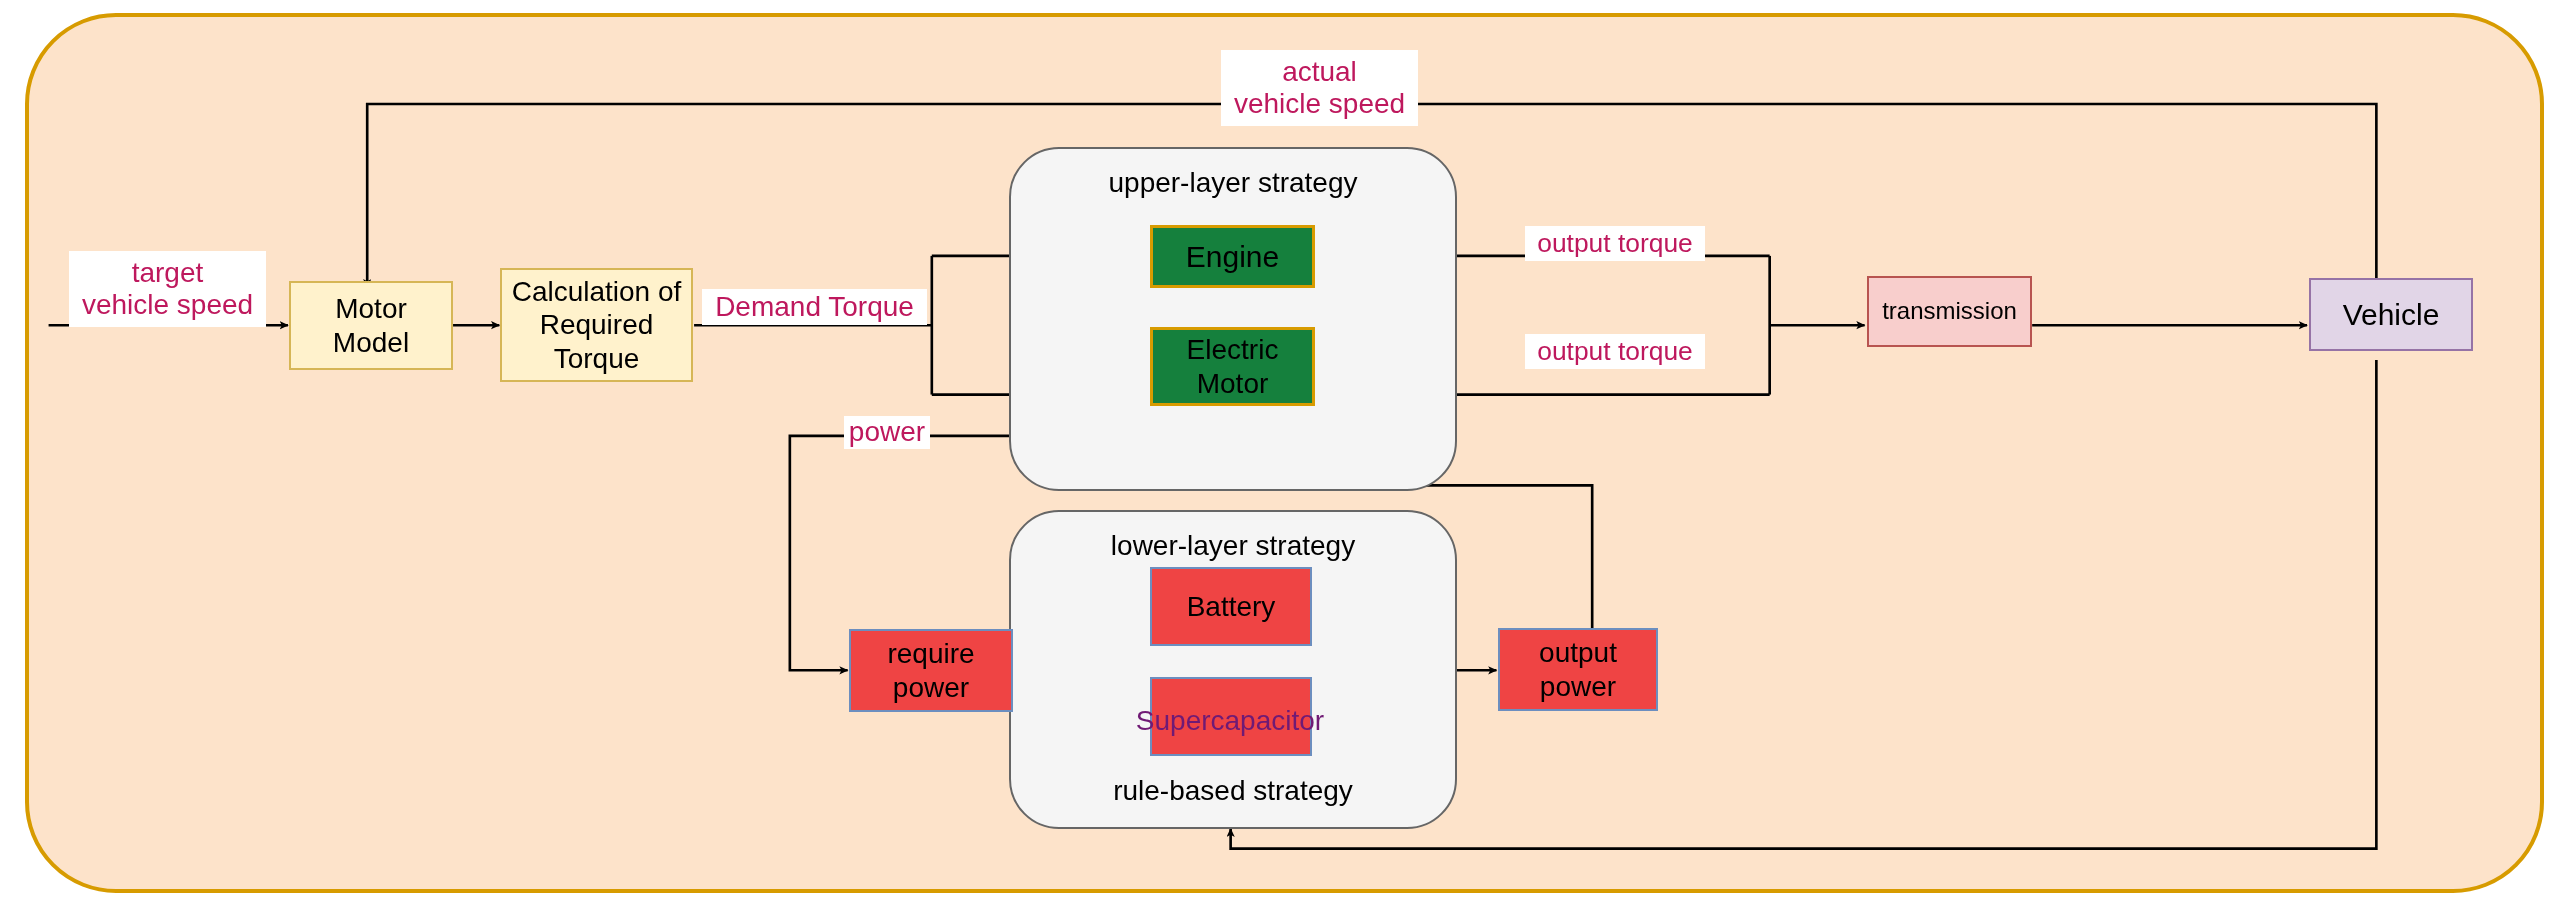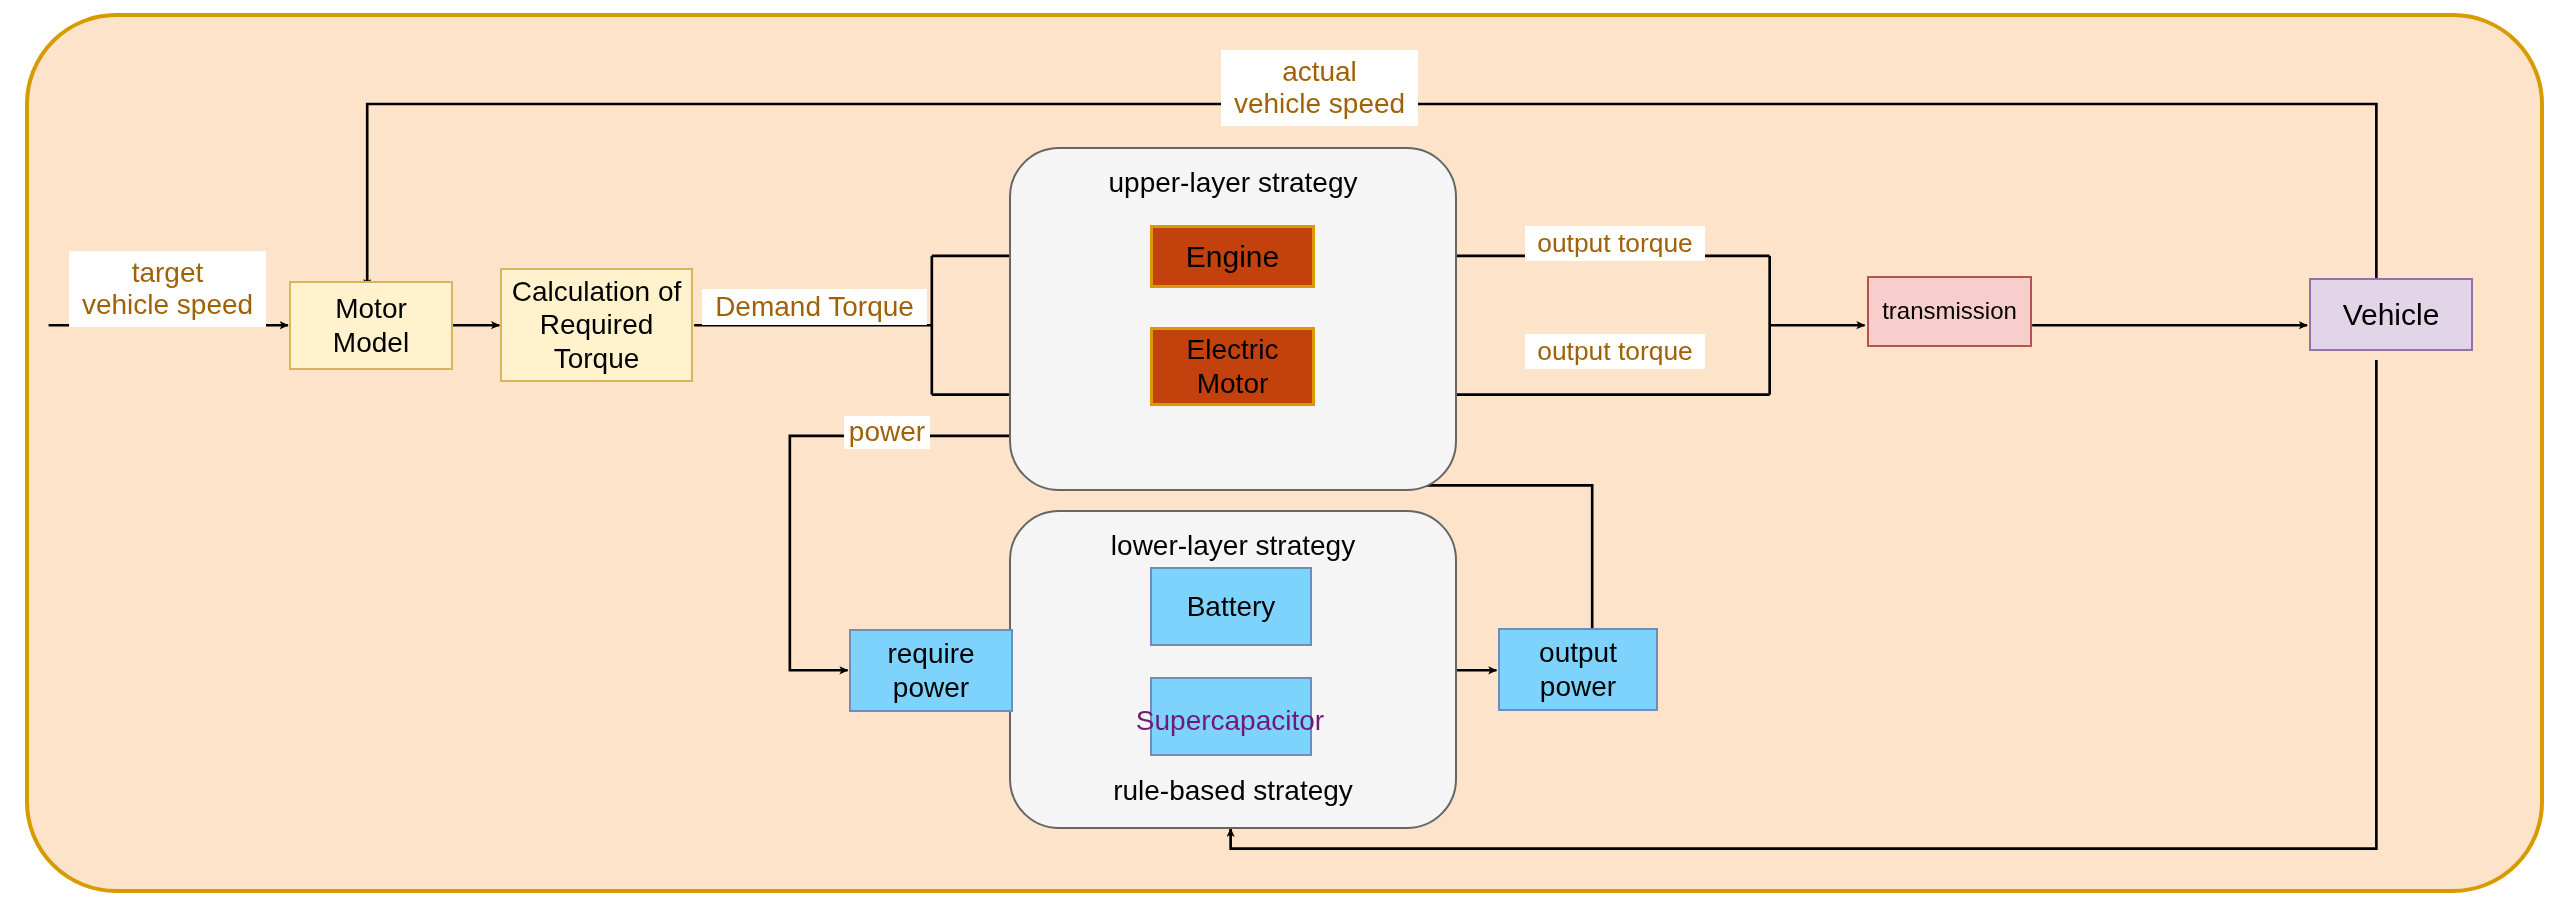--- a/index.html
+++ b/index.html
@@ -63,40 +63,40 @@
     text-align: center;
     color: #000000;
     font-size: 28px;
   }
   
   .yellow-box {
     background: #fff2cc;
     border: 2.5px solid #d6b656;
   }
   .orange-box {
-    background: #c2410c;
+    background: #15803d;
     border: 3.3px solid #d79b00;
   }
   .blue-box {
-    background: #7dd3fc;
+    background: #ef4444;
     border: 2.5px solid #6c8ebf;
   }
   .red-box {
     background: #f8cecc;
     border: 2.5px solid #b85450;
   }
   .purple-box {
     background: #e1d5e7;
     border: 2.5px solid #9673a6;
   }
   
   .edge-label {
     position: absolute;
     background: #ffffff;
-    color: #a16207;
+    color: #be185d;
     text-align: center;
     line-height: 1.15;
     white-space: pre-line;
     box-sizing: border-box;
     display: flex;
     align-items: center;
     justify-content: center;
     z-index: 5;
   }
   

